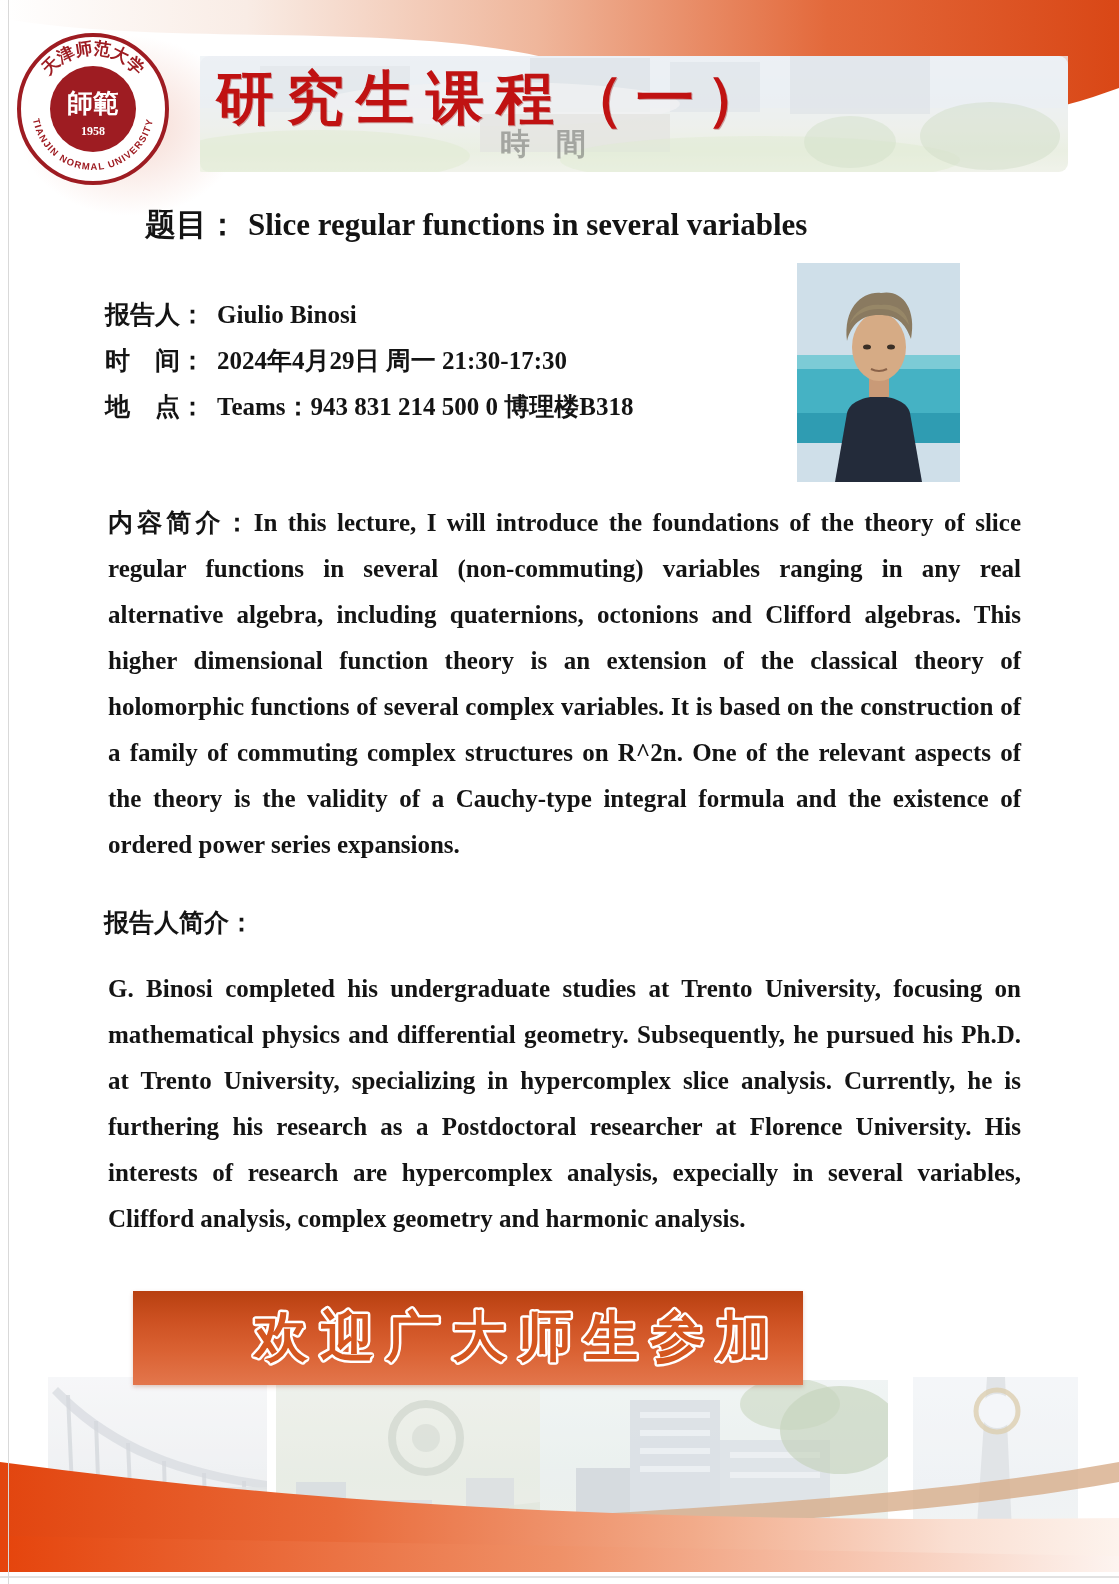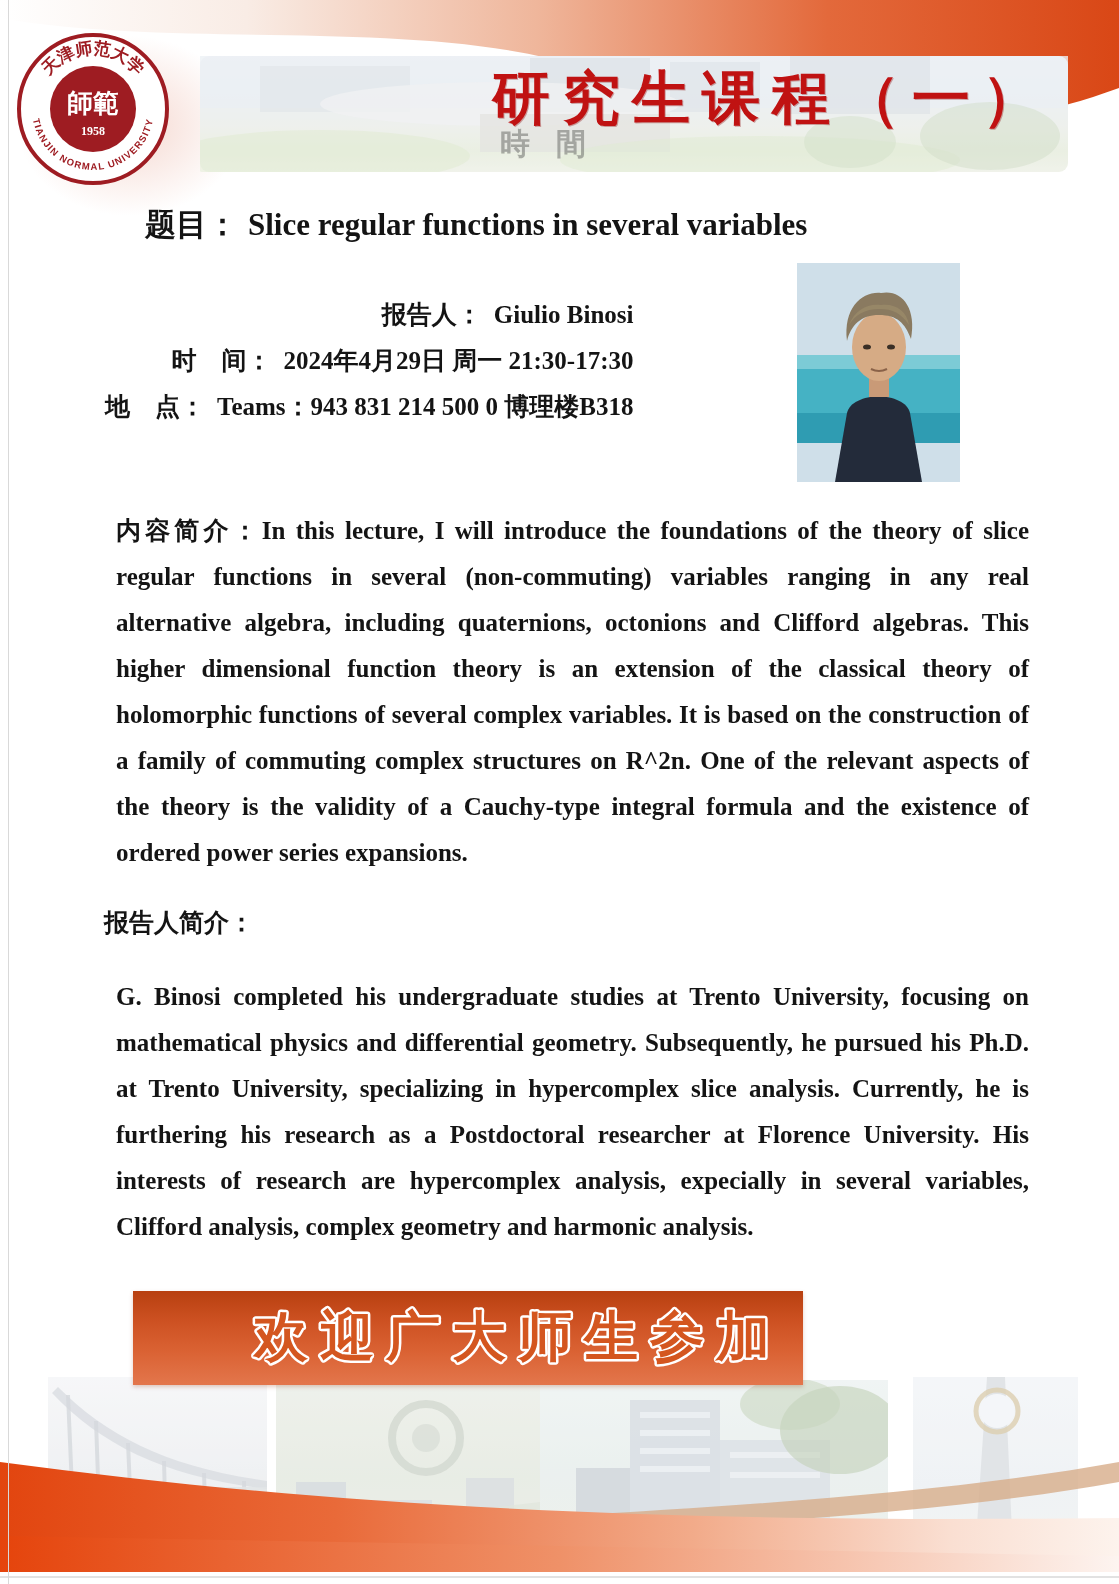--- a/index.html
+++ b/index.html
@@ -11,33 +11,33 @@
 
   
   .top-swoosh{position:absolute;left:0;top:0;width:1119px;height:260px;z-index:1;}
   .logo-tint{position:absolute;left:-20px;top:6px;width:300px;height:240px;z-index:2;
     background:radial-gradient(closest-side,#f5d8d0 0%,rgba(245,216,208,0) 75%);}
   .banner-photo{position:absolute;left:200px;top:56px;width:868px;height:116px;z-index:3;
     background:linear-gradient(180deg,#e9eef3 0%,#e2e8ec 38%,#e5e9e2 62%,#dfe7d4 82%,#e8ecdf 100%);border-radius:9px;}
   .banner-photo svg{position:absolute;left:0;top:0;}
   .stone-text{position:absolute;left:300px;top:68px;font-size:30px;font-weight:700;
     color:rgba(110,112,108,.55);letter-spacing:26px;}
-  .banner-title{position:absolute;left:216px;top:60px;width:836px;z-index:5;text-align:right;
+  .banner-title{position:absolute;left:216px;top:60px;width:836px;z-index:5;text-align:left;
     font-size:58px;font-weight:900;letter-spacing:12px;color:#c01212;
     text-shadow:1px 1px 0 rgba(140,10,10,.35);white-space:nowrap;}
   .logo{position:absolute;left:16px;top:32px;z-index:4;}
 
   
   .title-line{position:absolute;left:145px;top:204px;font-size:31px;font-weight:700;white-space:nowrap;z-index:6;}
   .title-line .zh{margin-right:10px;margin-top:8px;}
-  .info-block{position:absolute;left:105px;top:292px;font-size:25px;font-weight:700;line-height:46px;z-index:6;text-align:right;}
+  .info-block{position:absolute;left:105px;top:292px;font-size:25px;font-weight:700;line-height:46px;z-index:6;}
   .info-row .lbl{margin-right:12px;}
   .speaker-photo{position:absolute;left:797px;top:263px;width:163px;height:219px;z-index:6;overflow:hidden;}
   .para{position:absolute;left:104px;width:913px;font-size:25px;font-weight:700;line-height:46px;
-    text-align:justify;z-index:6;margin:12px;}
+    text-align:justify;z-index:6;margin:4px;}
   .abstract{top:496px;}
   .bio-label{position:absolute;left:104px;top:906px;font-size:25px;font-weight:700;z-index:6;text-align:center;}
   .bio{top:962px;}
 
   
   .welcome-banner{position:absolute;left:133px;top:1291px;width:670px;height:94px;z-index:20;
     background:linear-gradient(180deg,#b84010 0%,#cd5122 32%,#da6233 64%,#e3764c 100%);
     box-shadow:0 2px 4px rgba(150,60,20,.25);}
   .photo-card{position:absolute;z-index:8;}
   .photo-colonnade{left:48px;top:1377px;width:219px;height:158px;

